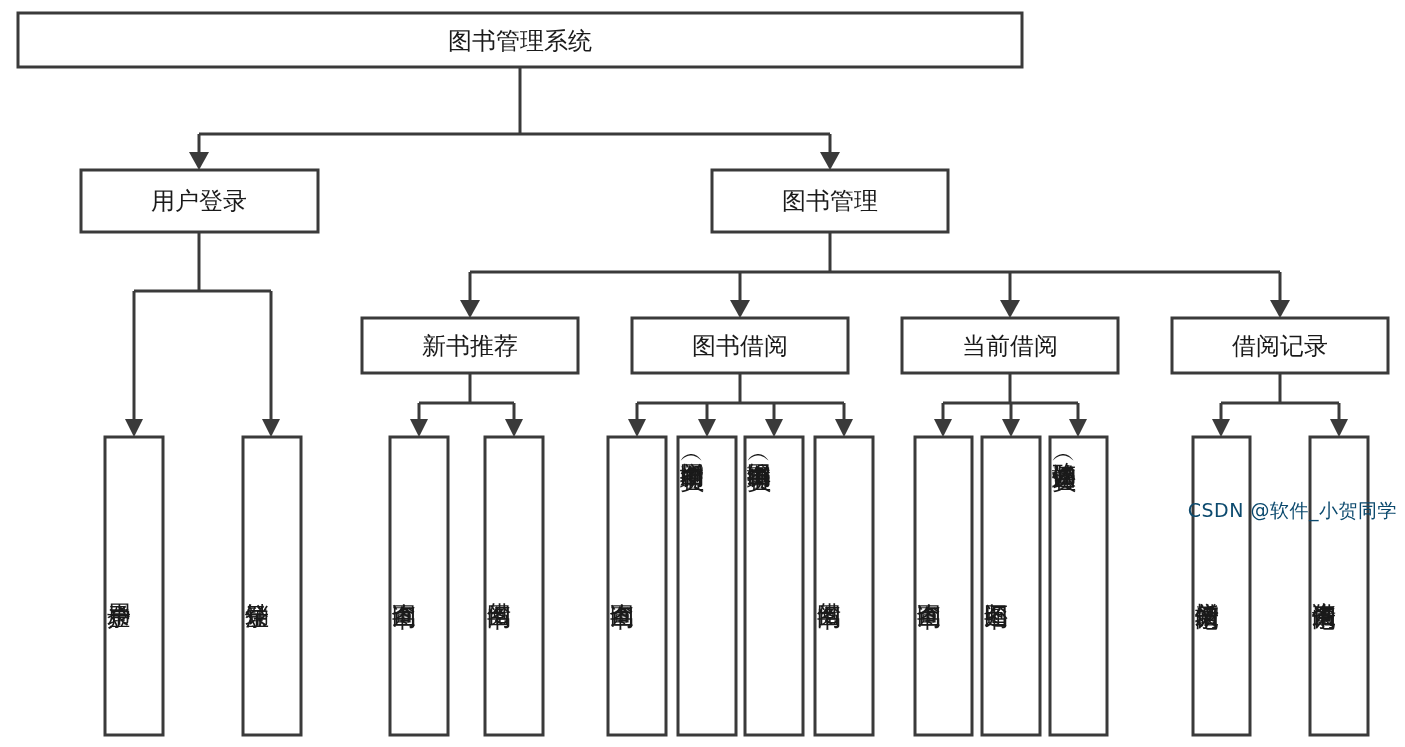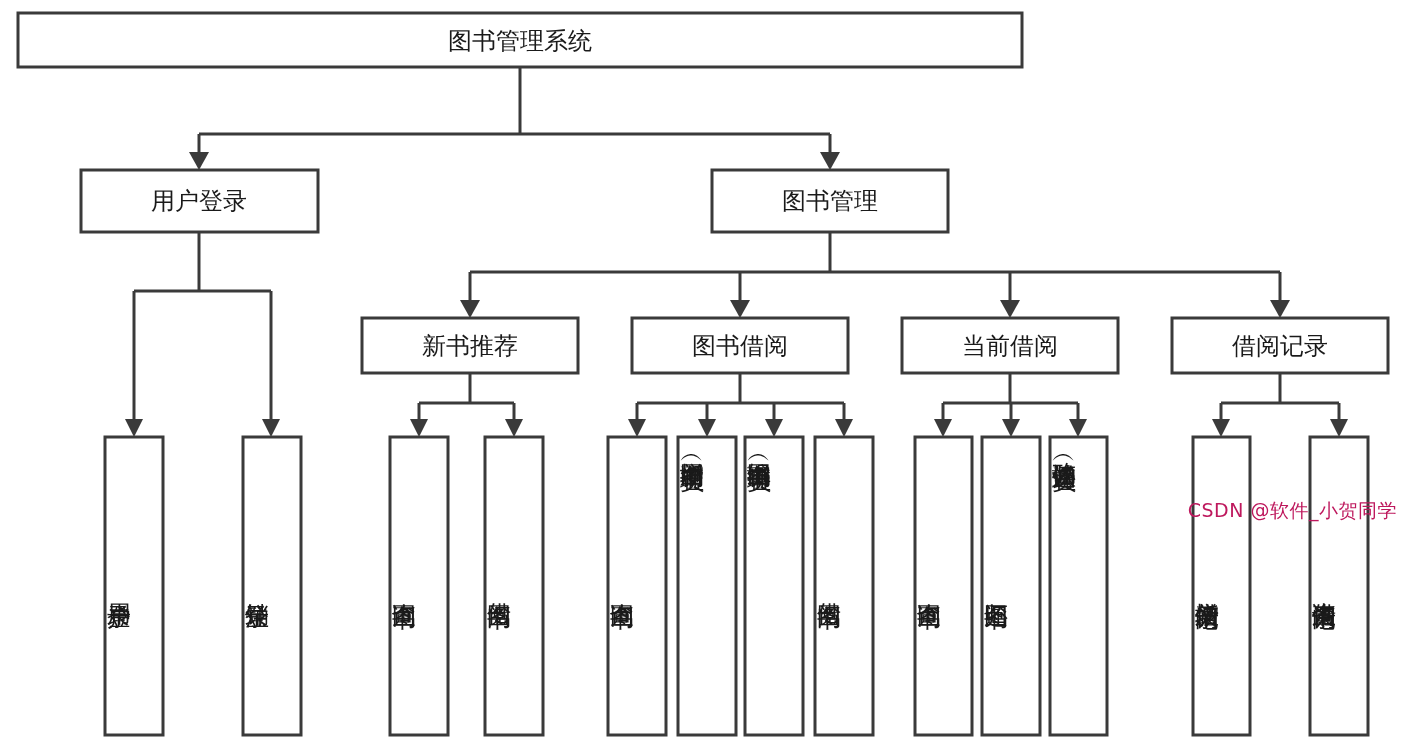--- a/index.html
+++ b/index.html
@@ -76,21 +76,21 @@
   }
   .leaf-label.top {
     text-align: start;
   }
   .watermark {
     position: absolute;
     right: 8px;
     bottom: 4px;
     font-family: "DejaVu Sans", "Liberation Sans", sans-serif;
     font-size: 19px;
-    color: #be185d;
+    color: #0c4a6e;
     letter-spacing: 0.5px;
     user-select: none;
     white-space: nowrap;
   }
 </style>
 </head>
 <body>
 
 <div id="diagram-root">
 

